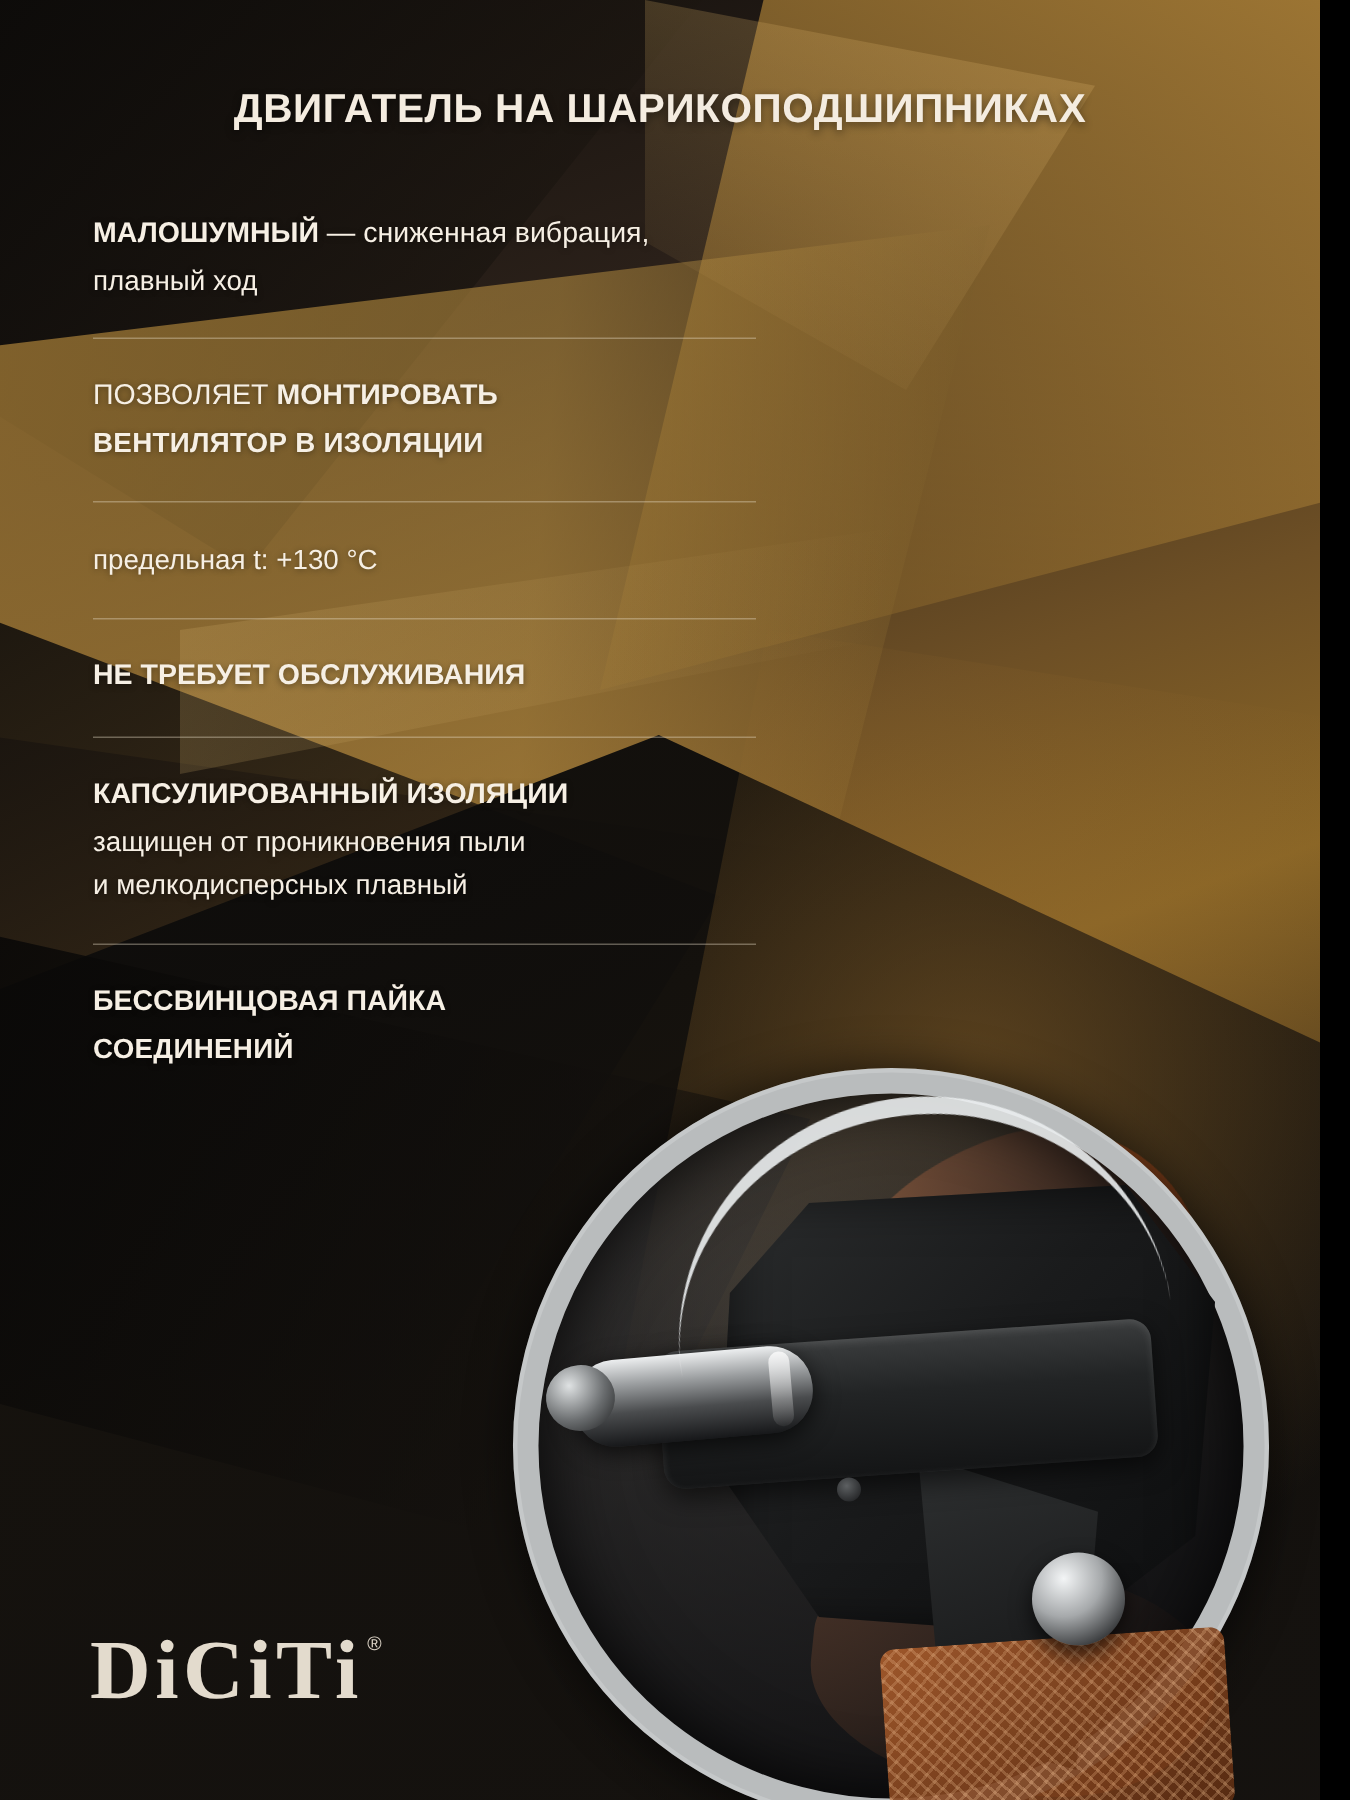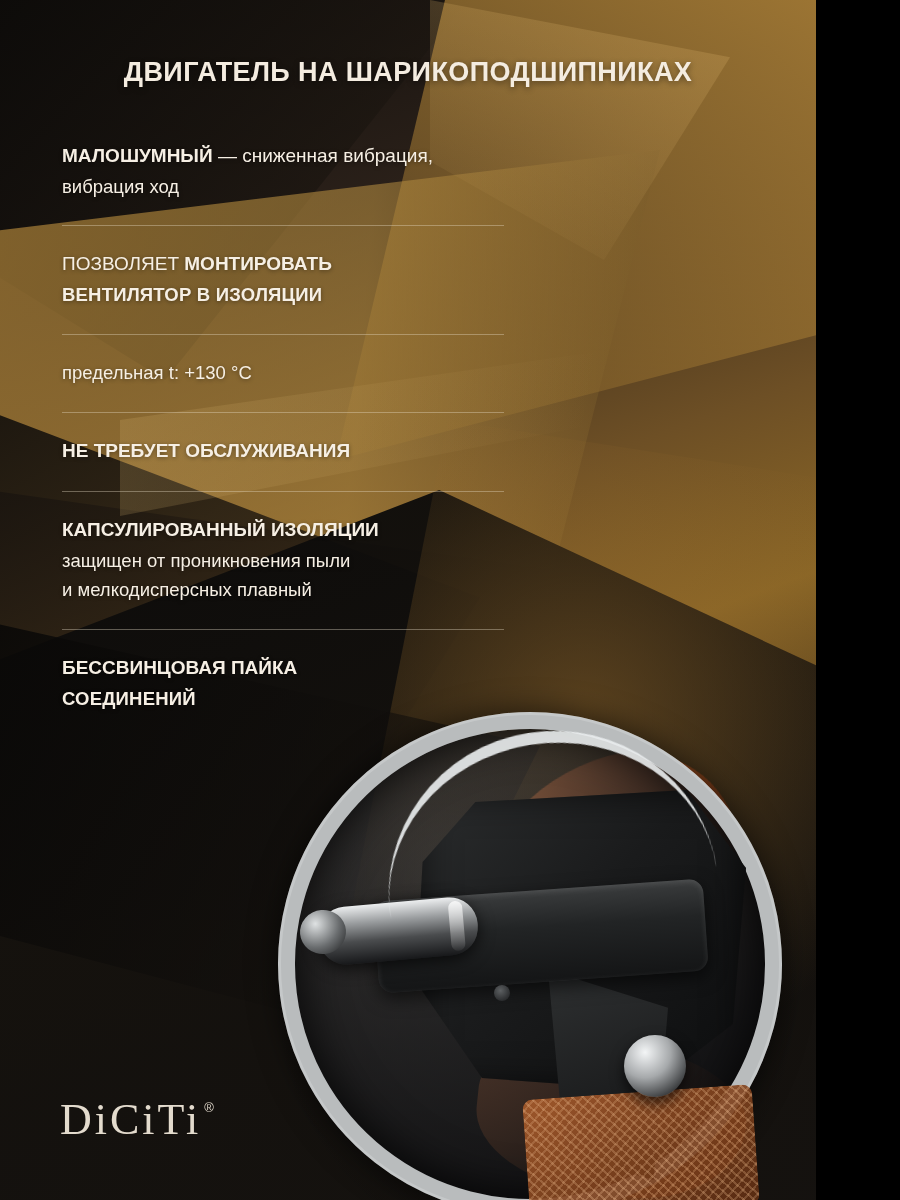--- a/index.html
+++ b/index.html
@@ -2,21 +2,21 @@
 <html lang="ru"><head>
 <meta charset="utf-8">
 <style>
   html, body {
     margin: 0;
     padding: 0;
     background: #000;
   }
   .page {
     position: relative;
-    width: 816px;
+    width: 880px;
     height: 1200px;
     overflow: hidden;
     font-family: "Liberation Sans", sans-serif;
     background: #100d0a;
   }
 
   
   .bg-base {
     position: absolute;
     inset: 0;
@@ -286,24 +286,24 @@
     position: absolute;
     left: 60px;
     bottom: 58px;
     z-index: 6;
     color: #efe6d8;
     display: flex;
     align-items: flex-start;
   }
   .logo-mark {
     font-family: "Liberation Serif", serif;
-    font-size: 44px;
+    font-size: 56px;
     letter-spacing: 3px;
     line-height: 1;
-    font-weight: normal;
+    font-weight: bold;
     opacity: 0.95;
   }
   .logo-reg {
     font-size: 13px;
     margin-left: 3px;
     margin-top: 2px;
     opacity: 0.9;
   }
 </style>
 </head>
@@ -342,21 +342,21 @@
 
   <div class="content">
     <h1 class="title">ДВИГАТЕЛЬ НА ШАРИКОПОДШИПНИКАХ</h1>
 
     <ul class="feature-list">
 
       <li class="feature divided">
         <div class="f-text">
           <b>МАЛОШУМНЫЙ</b><span> — сниженная вибрация,</span>
         </div>
-        <span class="f-sub">вибрация ход</span>
+        <span class="f-sub">плавный ход</span>
       </li>
 
       <li class="feature divided">
         <div class="f-text">
           <span>ПОЗВОЛЯЕТ </span><b>МОНТИРОВАТЬ</b>
         </div>
         <span class="f-sub strong-line">ВЕНТИЛЯТОР В ИЗОЛЯЦИИ</span>
       </li>
 
       <li class="feature divided">

